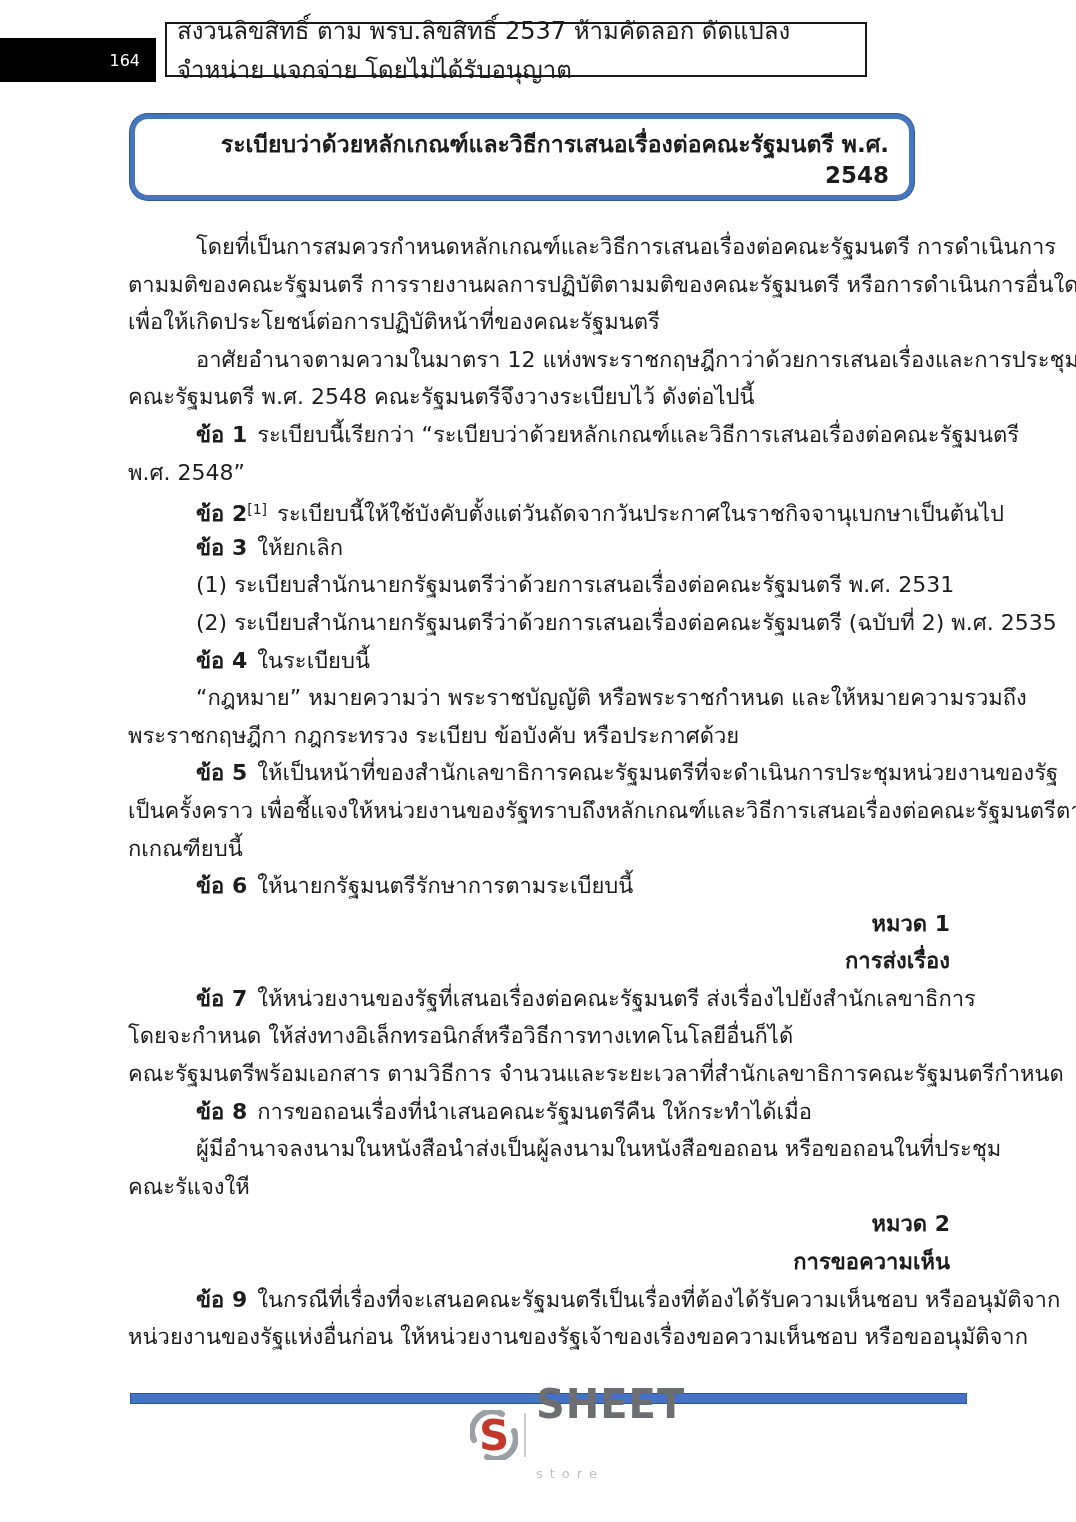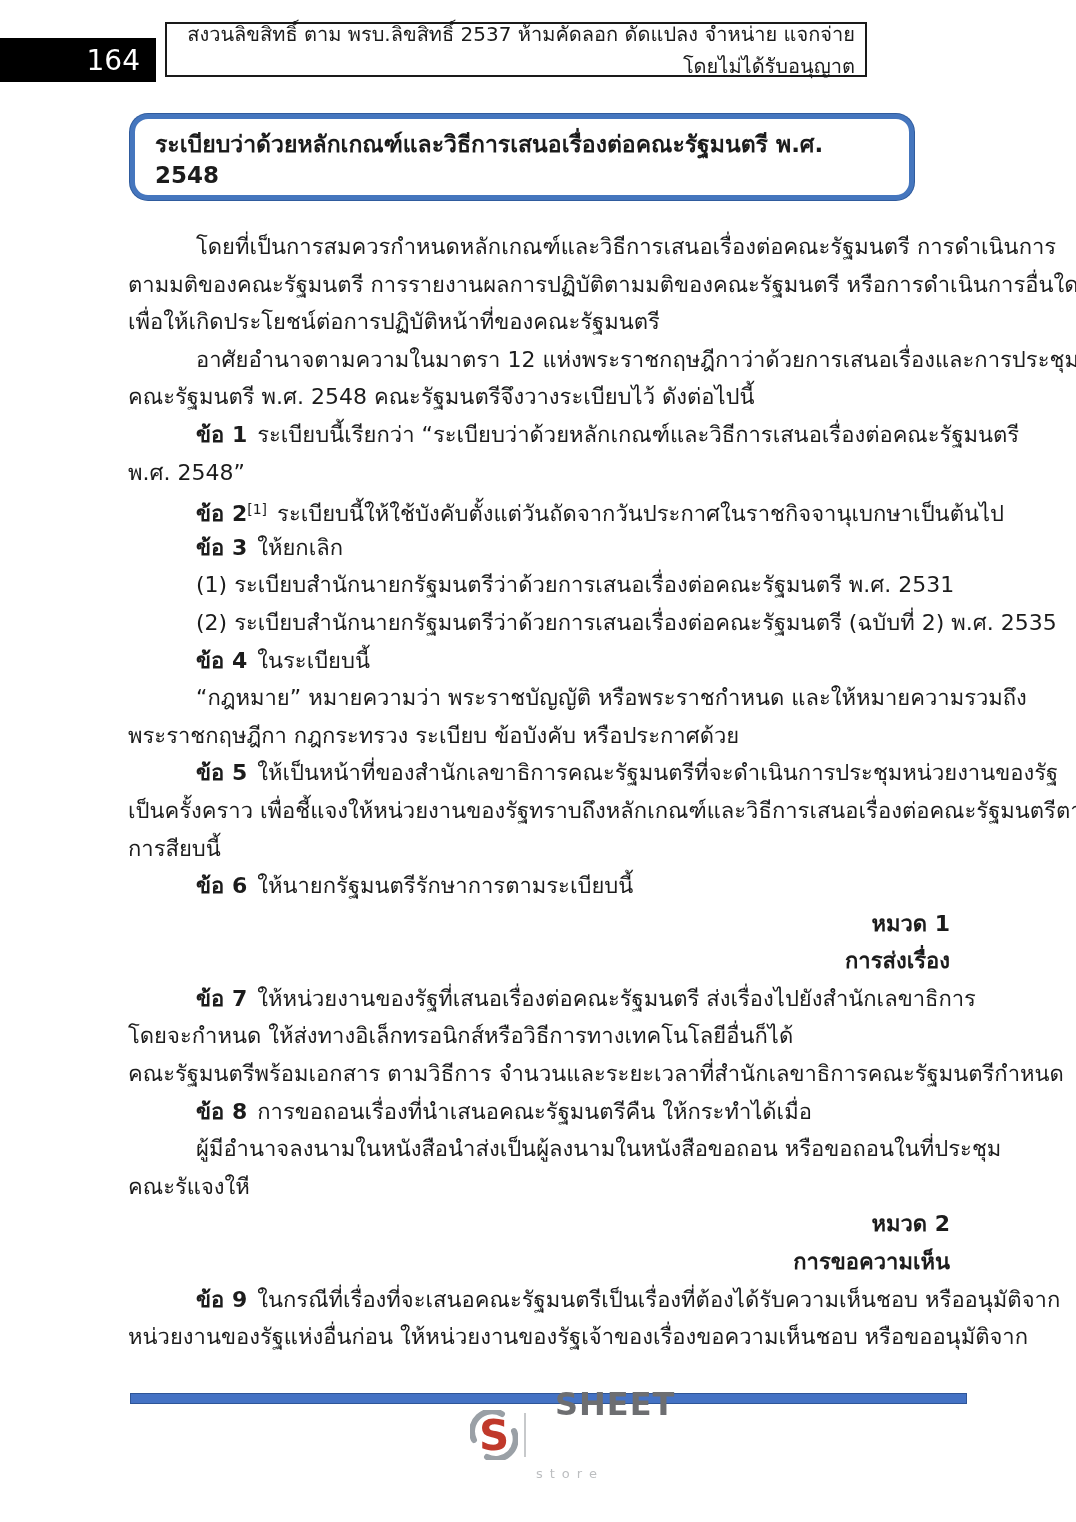--- a/index.html
+++ b/index.html
@@ -6,34 +6,34 @@
   html,body { background:#ffffff; }
   .page {
     position:relative; width:1076px; height:1522px; background:#ffffff;
     font-family:"DejaVu Sans","Liberation Sans",sans-serif; color:#1c1c1c;
     overflow:hidden;
   }
   .pagenum-box {
     position:absolute; left:0; top:38px; width:156px; height:44px;
     background:#000000; color:#ffffff;
     display:flex; align-items:center; justify-content:flex-end;
-    padding-right:16px; font-size:28px;
+    padding-right:16px; font-size:16px;
   }
   .copyright-box {
     position:absolute; left:165px; top:22px; width:702px; height:55px;
     border:2px solid #1a1a1a; background:#ffffff;
     display:flex; align-items:center; justify-content:center;
-    font-size:20px; text-align:right; padding:12px 10px;
+    font-size:24px; text-align:left; padding:12px 10px;
   }
   .title-box {
     position:absolute; left:130px; top:114px; width:784px; height:86px;
     border:5px solid #4576be; border-radius:18px; background:#ffffff;
     box-shadow:0 0 0 1px #2f5b9d;
     display:flex; align-items:center; justify-content:center;
-    font-weight:bold; font-size:23px; text-align:left; padding:0 20px;
+    font-weight:bold; font-size:23px; text-align:right; padding:0 20px;
   }
   .doc-body {
     position:absolute; left:128px; top:228px; width:822px;
     font-size:22px;
   }
   .line {
     height:37.6px; line-height:37.6px; white-space:nowrap;
   }
   .line.indent { padding-left:68px; }
   .line.center { text-align:right; font-weight:bold; }
@@ -47,21 +47,21 @@
   .footer-logo {
     position:absolute; left:470px; top:1410px; height:50px;
     display:flex; align-items:center;
   }
   .logo-mark { position:relative; width:48px; height:50px; }
   .logo-divider {
     width:2px; height:44px; background:#c7c9cb; margin:0 10px 0 6px;
   }
   .logo-text-wrap { display:flex; flex-direction:column; justify-content:center; }
   .logo-name {
-    font-size:32px; font-weight:bold; letter-spacing:1px; line-height:30px;margin-left:19px;
+    font-size:40px; font-weight:bold; letter-spacing:1px; line-height:30px;
   }
   .logo-subtitle {
     font-size:13px; letter-spacing:7px; line-height:15px; margin-top:2px;
   }
 </style>
 </head>
 <body>
 
 <div class="page">
 
@@ -87,21 +87,21 @@
       <div class="line"><span>พ.ศ. 2548”</span></div>
       <div class="line indent"><b>ข้อ 2</b><sup>[1]</sup><span class="after-label">ระเบียบนี้ให้ใช้บังคับตั้งแต่วันถัดจากวันประกาศในราชกิจจานุเบกษาเป็นต้นไป</span></div>
       <div class="line indent"><b>ข้อ 3</b><span class="after-label">ให้ยกเลิก</span></div>
       <div class="line indent"><span>(1) ระเบียบสำนักนายกรัฐมนตรีว่าด้วยการเสนอเรื่องต่อคณะรัฐมนตรี พ.ศ. 2531</span></div>
       <div class="line indent"><span>(2) ระเบียบสำนักนายกรัฐมนตรีว่าด้วยการเสนอเรื่องต่อคณะรัฐมนตรี (ฉบับที่ 2) พ.ศ. 2535</span></div>
       <div class="line indent"><b>ข้อ 4</b><span class="after-label">ในระเบียบนี้</span></div>
       <div class="line indent"><span>“กฎหมาย” หมายความว่า พระราชบัญญัติ หรือพระราชกำหนด และให้หมายความรวมถึง</span></div>
       <div class="line"><span>พระราชกฤษฎีกา กฎกระทรวง ระเบียบ ข้อบังคับ หรือประกาศด้วย</span></div>
       <div class="line indent"><b>ข้อ 5</b><span class="after-label">ให้เป็นหน้าที่ของสำนักเลขาธิการคณะรัฐมนตรีที่จะดำเนินการประชุมหน่วยงานของรัฐ</span></div>
       <div class="line"><span>เป็นครั้งคราว เพื่อชี้แจงให้หน่วยงานของรัฐทราบถึงหลักเกณฑ์และวิธีการเสนอเรื่องต่อคณะรัฐมนตรีตาม</span></div>
-      <div class="line"><span>การสียบนี้</span></div>
+      <div class="line"><span>กเกณฑียบนี้</span></div>
       <div class="line indent"><b>ข้อ 6</b><span class="after-label">ให้นายกรัฐมนตรีรักษาการตามระเบียบนี้</span></div>
       <div class="line center"><span>หมวด 1</span></div>
       <div class="line center"><span>การส่งเรื่อง</span></div>
       <div class="line indent"><b>ข้อ 7</b><span class="after-label">ให้หน่วยงานของรัฐที่เสนอเรื่องต่อคณะรัฐมนตรี ส่งเรื่องไปยังสำนักเลขาธิการ</span></div>
       <div class="line"><span>โดยจะกำหนด ให้ส่งทางอิเล็กทรอนิกส์หรือวิธีการทางเทคโนโลยีอื่นก็ได้</span></div>
       <div class="line"><span>คณะรัฐมนตรีพร้อมเอกสาร ตามวิธีการ จำนวนและระยะเวลาที่สำนักเลขาธิการคณะรัฐมนตรีกำหนด</span></div>
       <div class="line indent"><b>ข้อ 8</b><span class="after-label">การขอถอนเรื่องที่นำเสนอคณะรัฐมนตรีคืน ให้กระทำได้เมื่อ</span></div>
       <div class="line indent"><span>ผู้มีอำนาจลงนามในหนังสือนำส่งเป็นผู้ลงนามในหนังสือขอถอน หรือขอถอนในที่ประชุม</span></div>
       <div class="line"><span>คณะรัแจงใหี</span></div>
       <div class="line center"><span>หมวด 2</span></div>

